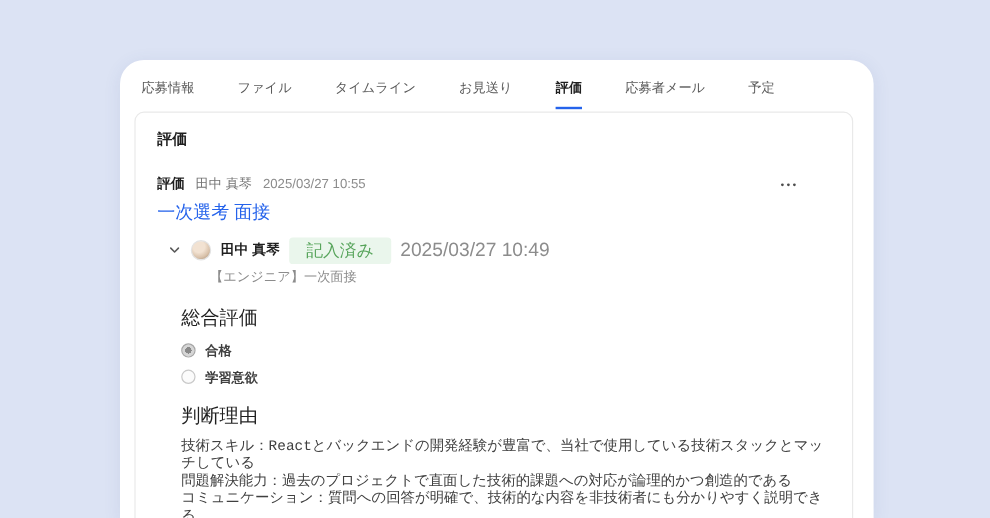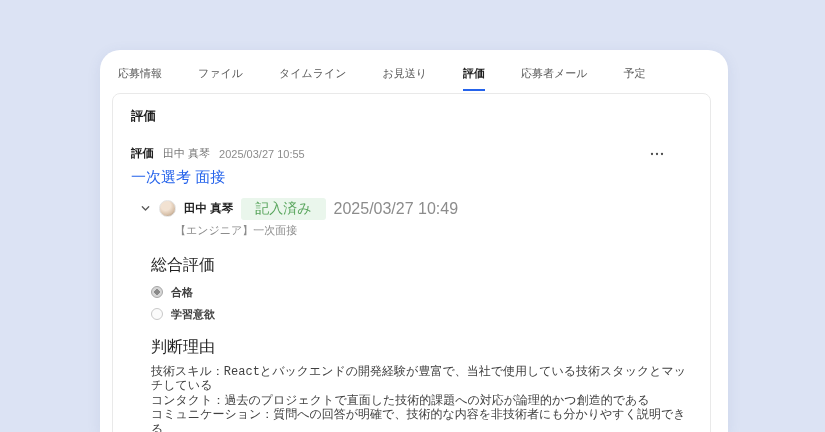--- a/index.html
+++ b/index.html
@@ -150,21 +150,21 @@
               <span class="radio unselected"></span>
               <span class="lbl">学習意欲</span>
             </div>
           </div>
       </div>
 
       <div class="section judgement-section">
         <div class="section-heading">判断理由</div>
         <div class="judgement-lines">
             <div>技術スキル：Reactとバックエンドの開発経験が豊富で、当社で使用している技術スタックとマッチしている</div>
-            <div>コンタクト：過去のプロジェクトで直面した技術的課題への対応が論理的かつ創造的である</div>
+            <div>問題解決能力：過去のプロジェクトで直面した技術的課題への対応が論理的かつ創造的である</div>
             <div>コミュニケーション：質問への回答が明確で、技術的な内容を非技術者にも分かりやすく説明できる</div>
           </div>
       </div>
 
     </div>
 
   </div>
 </div>
 
 </body></html>

